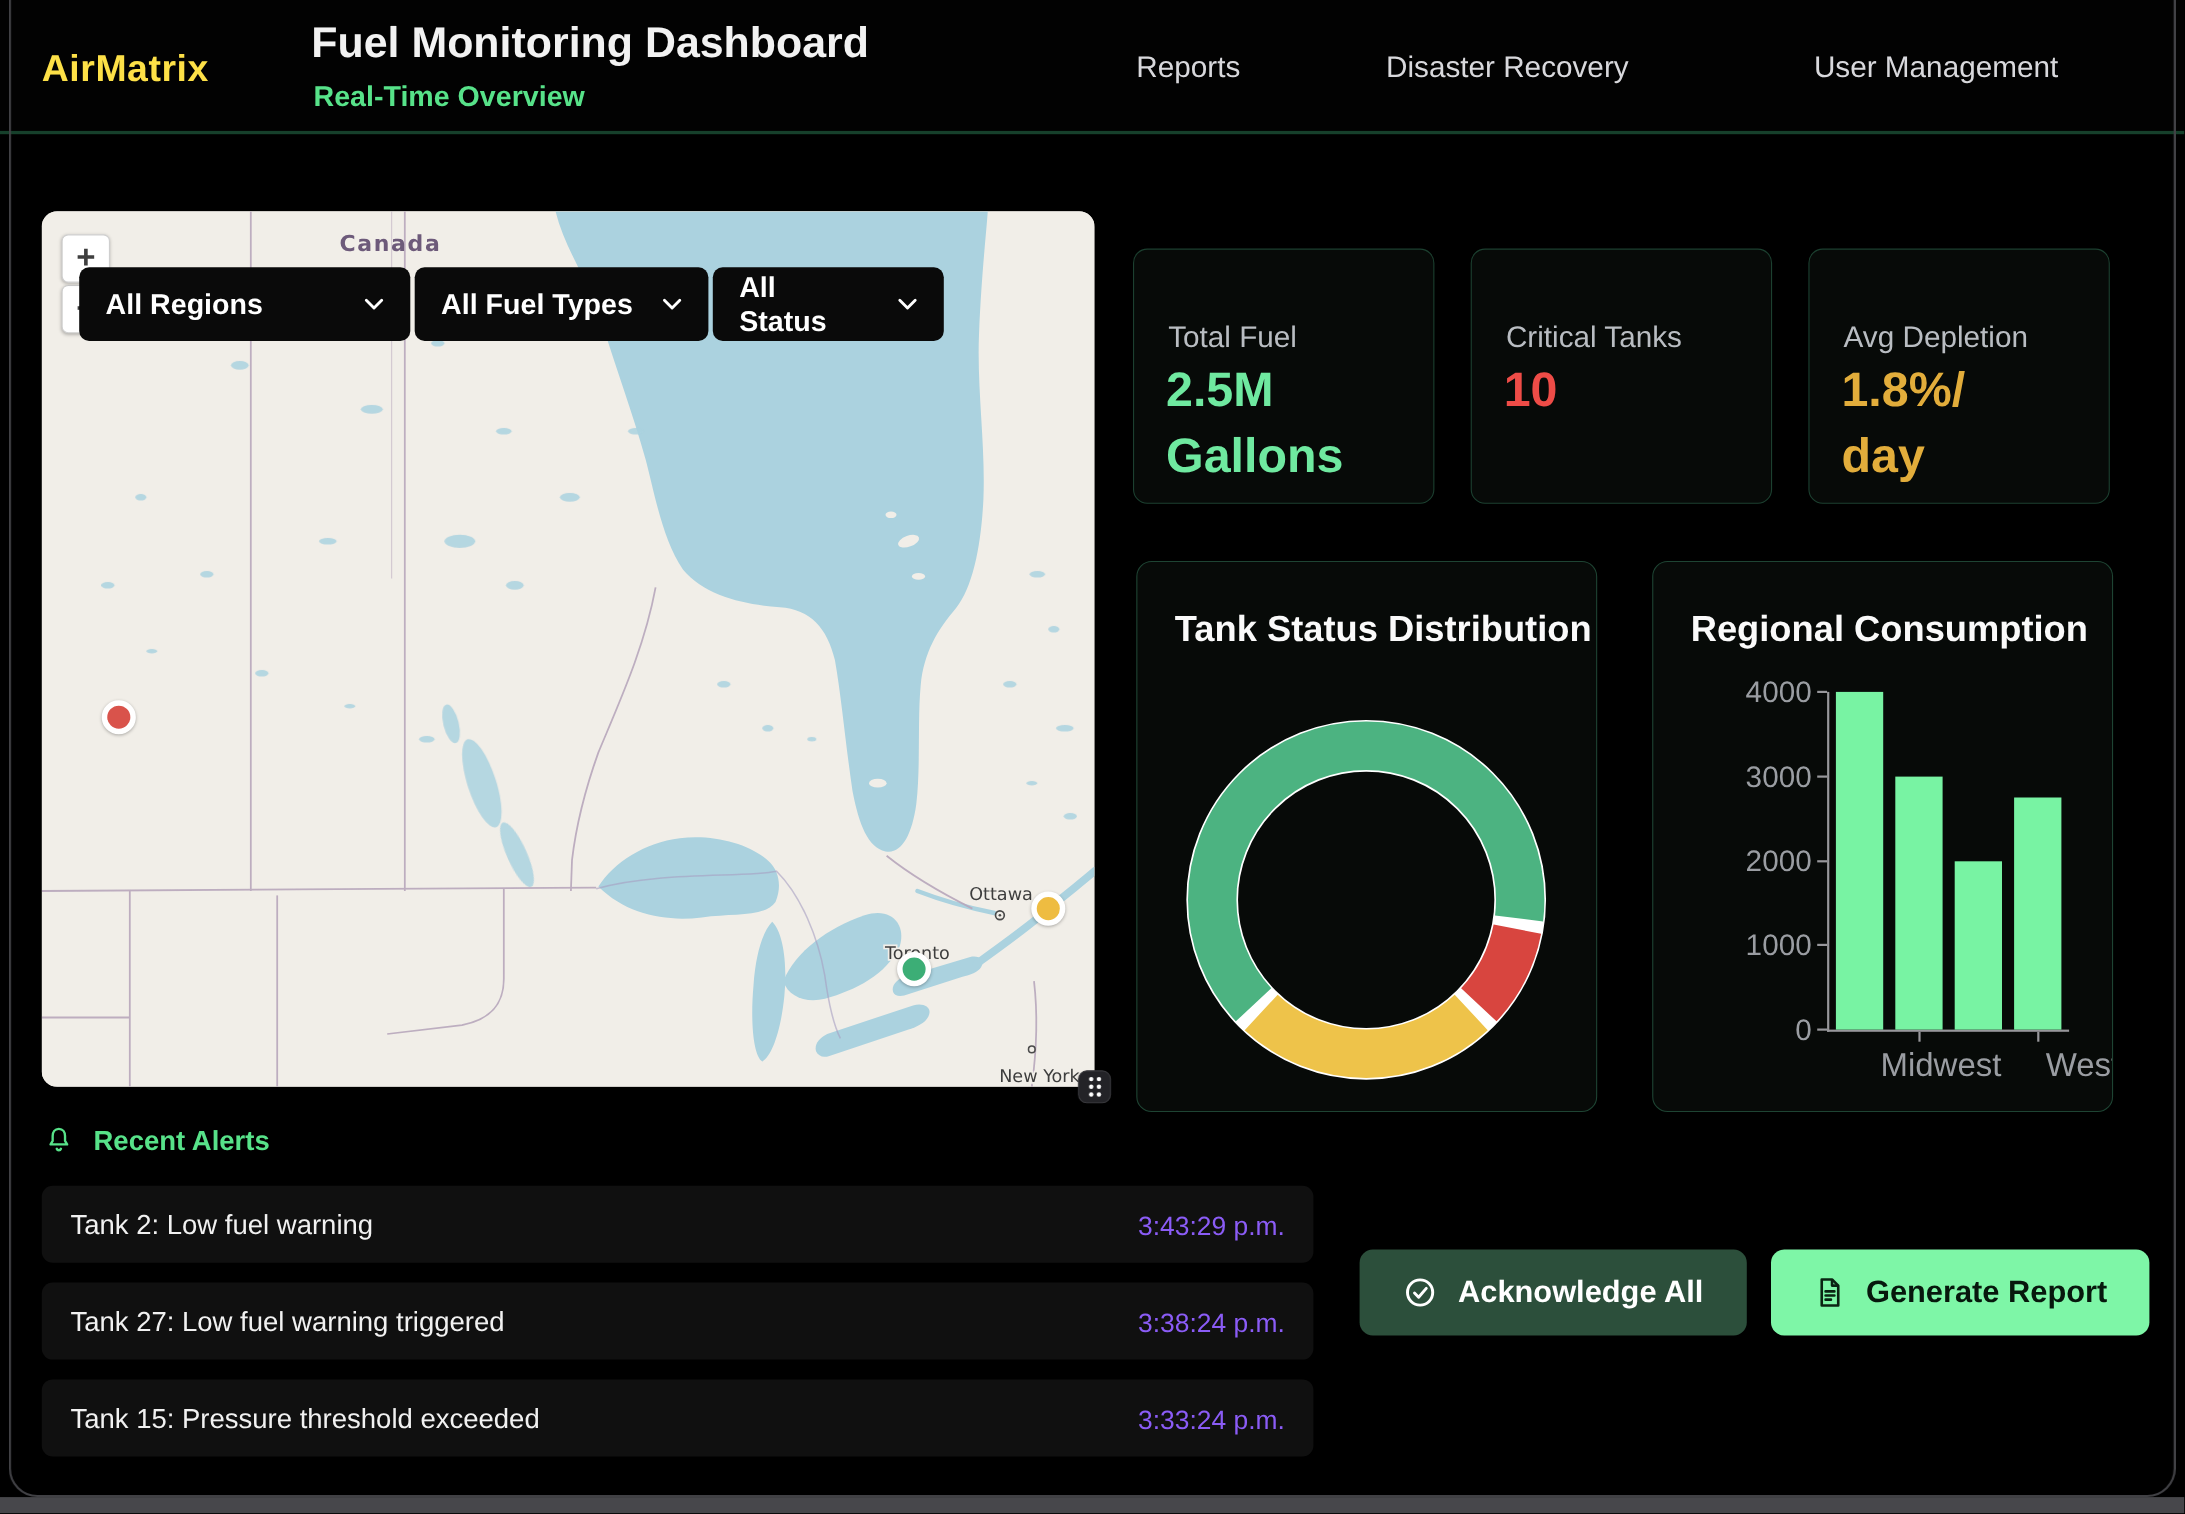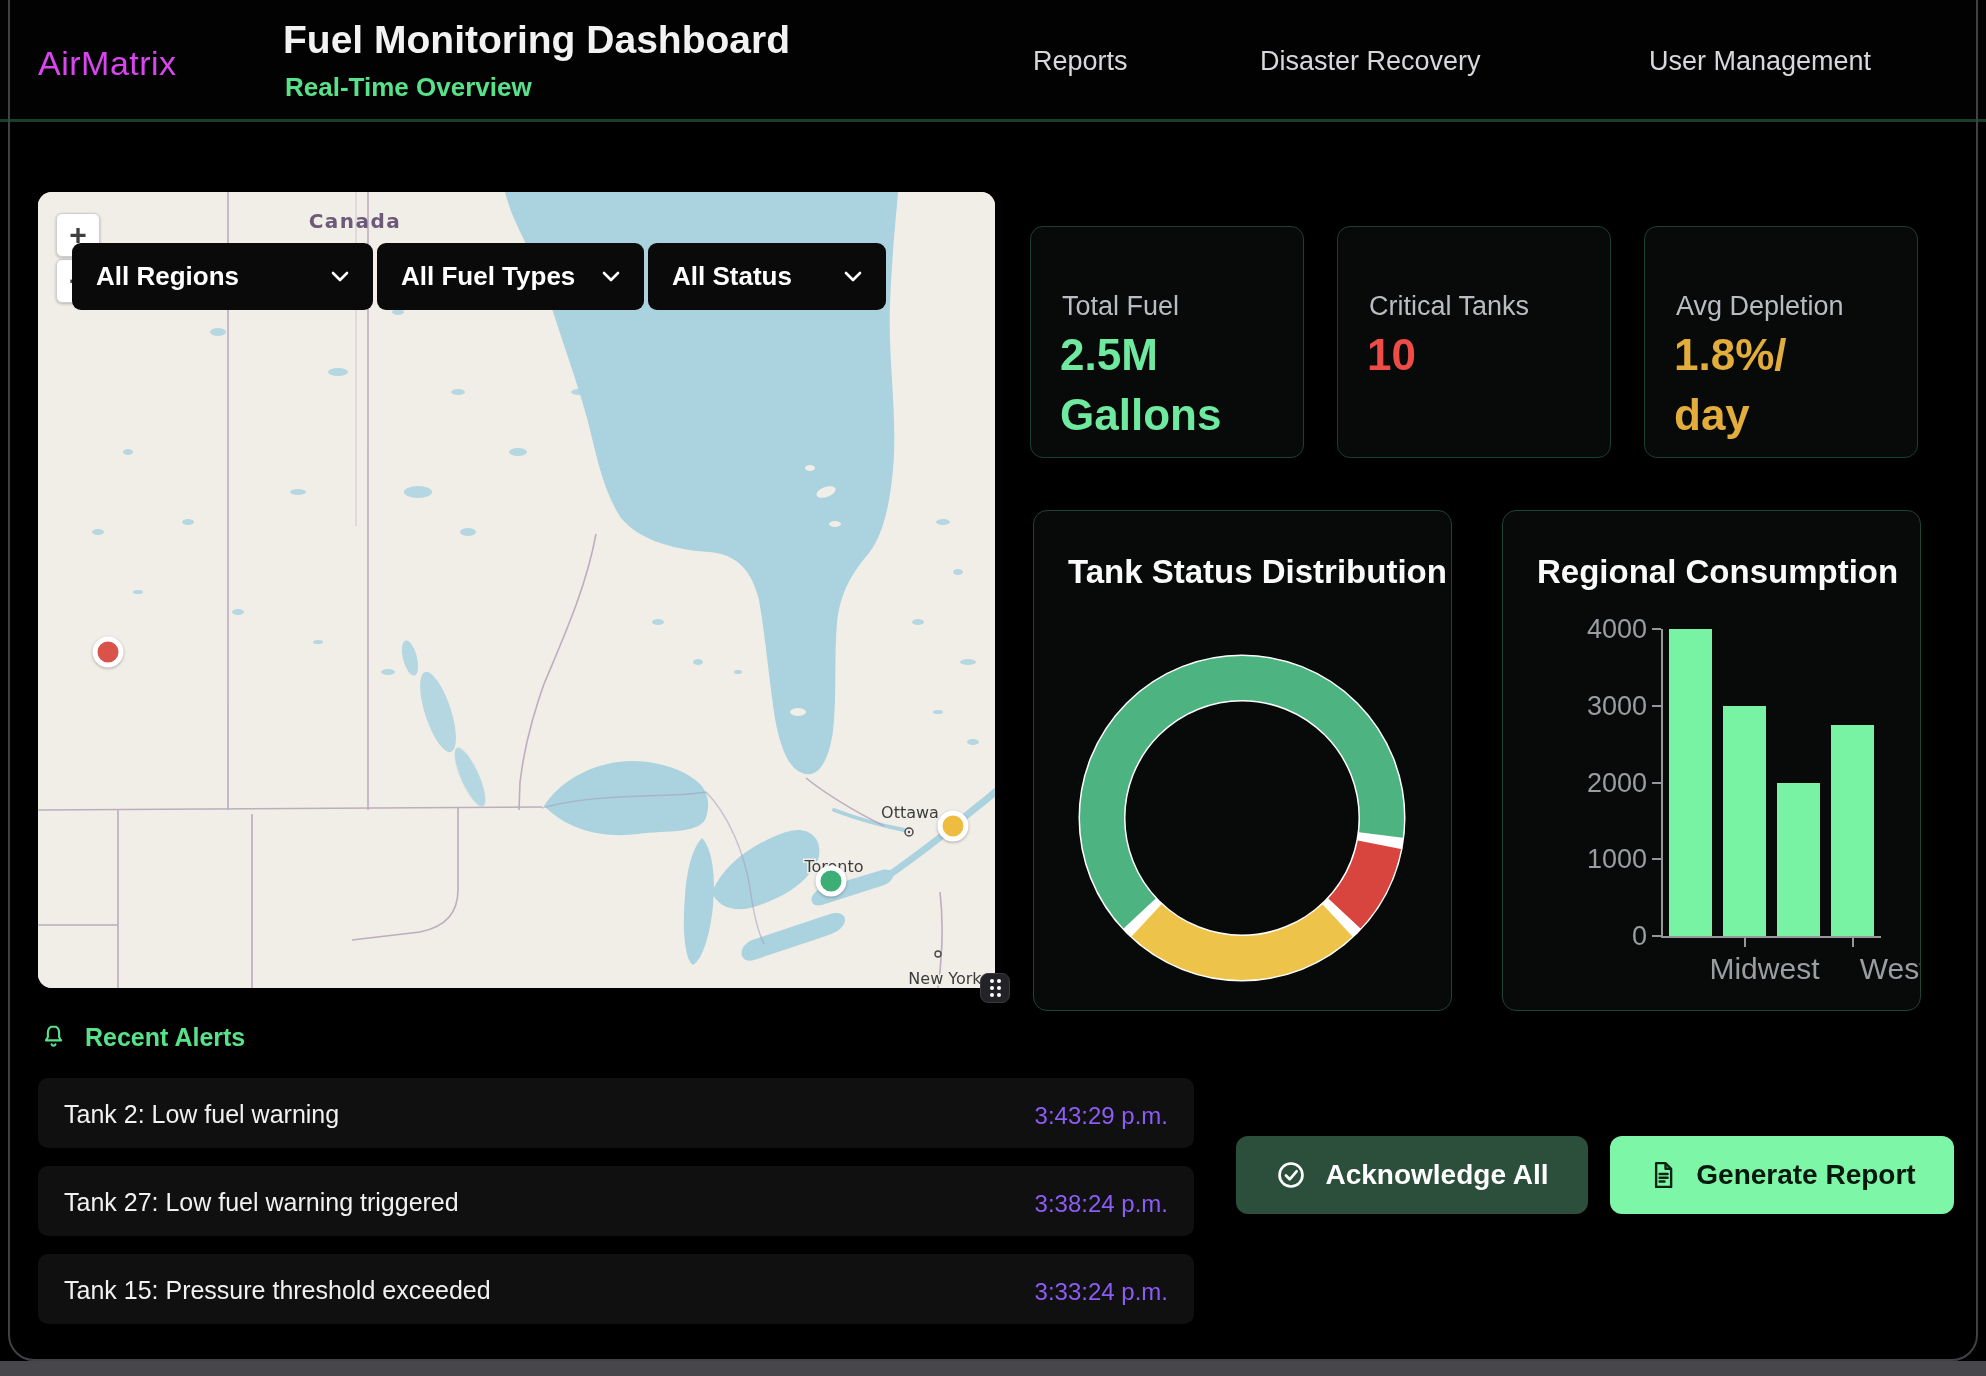--- a/index.html
+++ b/index.html
@@ -2,42 +2,42 @@
 <html><head>
 <meta charset="utf-8">
 <style>
   * { margin:0; padding:0; box-sizing:border-box; }
   html,body { background:#000; }
   body { font-family:"Liberation Sans", sans-serif; }
   #app { position:relative; width:1986px; height:1376px; background:#000; overflow:hidden; }
 
   
   .header { position:absolute; left:0; top:0; width:1986px; height:122px; background:#020202; border-bottom:3px solid #16402b; }
-  .logo { position:absolute; left:38px; top:44px; font-size:34px; font-weight:normal; color:#d946ef; letter-spacing:.5px; }
+  .logo { position:absolute; left:38px; top:44px; font-size:34px; font-weight:bold; color:#fde047; letter-spacing:.5px; }
   .page-title { position:absolute; left:283px; top:18px; font-size:39px; font-weight:bold; color:#f2f2f2; }
   .page-subtitle { position:absolute; left:285px; top:72px; font-size:26px; font-weight:bold; color:#57e289; }
   .nav-item { position:absolute; top:46px; font-size:27px; color:#d8d8dc; cursor:pointer; }
   .nav-reports { left:1033px; } .nav-dr { left:1260px; } .nav-um { left:1649px; }
 
   
   .shell-border { position:absolute; left:8px; right:8px; top:-30px; bottom:15px; border:2px solid #414145; border-radius:0 0 26px 26px; pointer-events:none; z-index:40; }
   .bottom-strip { position:absolute; left:0; right:0; bottom:0; height:15px; background:#47474b; z-index:39; }
 
   
   .map { position:absolute; left:38px; top:192px; width:957px; height:796px; border-radius:14px; overflow:hidden; background:#f1eee8; }
   .map svg.basemap { position:absolute; left:0; top:0; }
   .map-label { font-family:"DejaVu Sans", sans-serif; }
   .zoom-btn { position:absolute; width:44px; height:44px; background:#fff; border:1px solid #cfcfcf; border-radius:6px;
     color:#3f3f3f; font-size:30px; font-weight:bold; text-align:center; line-height:42px; z-index:2; cursor:pointer; box-shadow:0 1px 3px rgba(0,0,0,.25); }
   .zoom-in { left:18px; top:21px; } .zoom-out { left:18px; top:67px; }
   .filters { position:absolute; left:34px; top:51px; height:67px; display:flex; gap:4px; z-index:5; }
   .filter { height:67px; background:#0a0a0a; border-radius:9px; color:#fff; font-weight:bold; font-size:26px;
     display:flex; align-items:center; padding:0 24px; cursor:pointer; }
   .filter .chev { margin-left:auto; padding-left:26px; display:flex; align-items:center; }
-  .f1 { width:301px; } .f2 { width:267px; } .f3 { width:238px; }
+  .f1 { width:301px; } .f2 { width:267px; } .f3 { width:210px; }
   .marker { position:absolute; width:31px; height:31px; border-radius:50%; border:5px solid #fff; transform:translate(-50%,-50%);
     box-shadow:0 1px 3px rgba(0,0,0,.3); z-index:3; cursor:pointer; }
   .grip { position:absolute; left:980px; top:973px; width:30px; height:30px; background:#232327; border:1px solid #3a3a3e; border-radius:8px;
     display:grid; grid-template-columns:repeat(2,4px); grid-template-rows:repeat(3,4px); gap:3px; place-content:center; z-index:6; cursor:grab; }
   .grip i { width:4px; height:4px; border-radius:50%; background:#fff; }
 
   
   .stat-card { position:absolute; top:226px; width:274px; height:232px; background:#070a08; border:1px solid #1c4030; border-radius:13px; }
   .stat-1 { left:1030px; } .stat-2 { left:1337px;padding-left:43px; } .stat-3 { left:1644px;padding-left:12px; }
   .stat-label { position:absolute; left:31px; top:64px; font-size:27px; color:#b9bdc2; }

